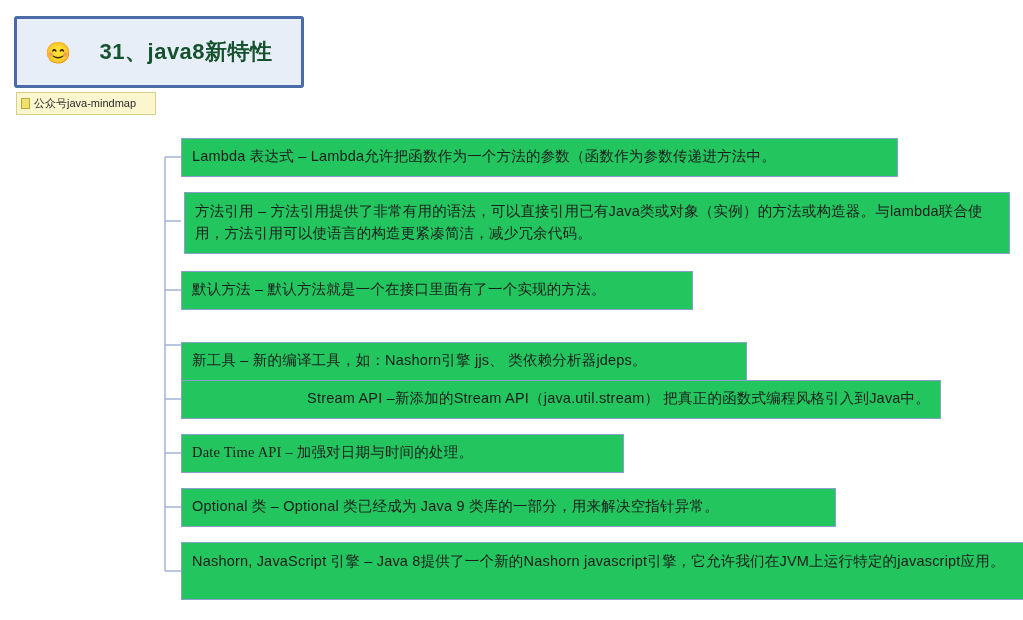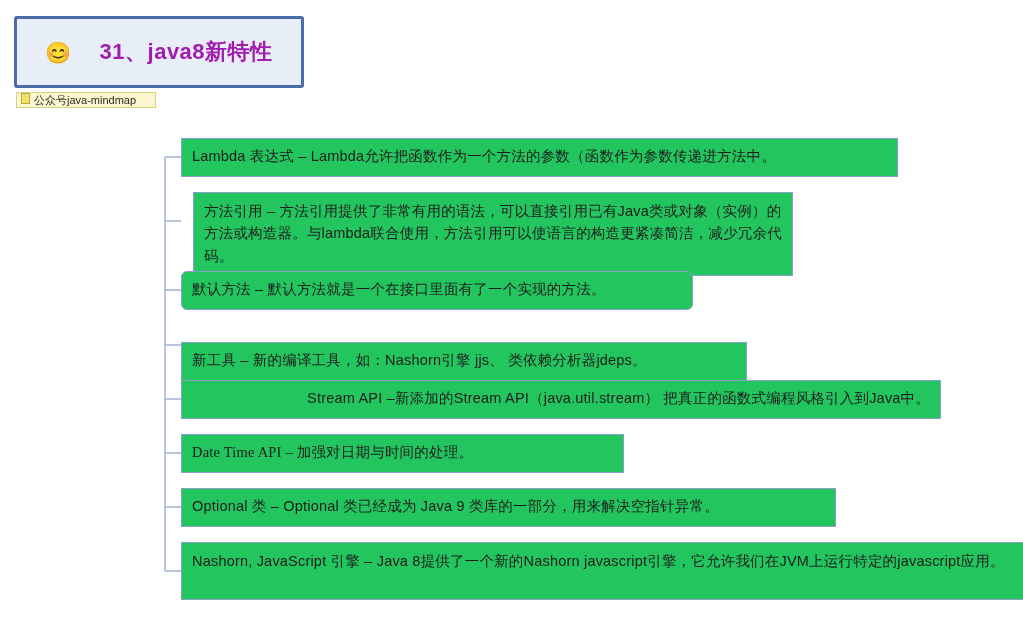--- a/index.html
+++ b/index.html
@@ -37,36 +37,37 @@
     gap: 4px;
   }
   .root-emoji {
     font-size: 21px;
     line-height: 1;
     color: #e8a33d;
   }
   .root-title {
     font-size: 22px;
     font-weight: bold;
-    color: #a21caf;
+    color: #14532d;
     letter-spacing: 0.5px;
     margin-left: 24px;
   }
 
   
   .note-tag {
     position: absolute;
     left: 16px;
     top: 92px;
     min-width: 140px;
-    height: 16px;
+    height: 23px;
     background: #fbf6cd;
     border: 1px solid #d9cf87;
     box-sizing: border-box;
     display: flex;
+    align-items: center;
     padding: 0 4px;
     gap: 4px;
   }
   .note-icon {
     width: 9px;
     height: 11px;
     background: #f2e06a;
     border: 1px solid #b9a93f;
     box-sizing: border-box;
     flex: 0 0 auto;
@@ -126,22 +127,22 @@
       <line x1="165" y1="290" x2="181" y2="290" stroke="#9aaed6" stroke-width="1.4"></line>
       <line x1="165" y1="345" x2="181" y2="345" stroke="#9aaed6" stroke-width="1.4"></line>
       <line x1="165" y1="399" x2="181" y2="399" stroke="#9aaed6" stroke-width="1.4"></line>
       <line x1="165" y1="453" x2="181" y2="453" stroke="#9aaed6" stroke-width="1.4"></line>
       <line x1="165" y1="507" x2="181" y2="507" stroke="#9aaed6" stroke-width="1.4"></line>
       <line x1="165" y1="571" x2="181" y2="571" stroke="#9aaed6" stroke-width="1.4"></line>
     </svg>
 
   <div id="branch-layer">
       <div class="branch" style="left: 181px; top: 138px; width: 717px; min-height: 38px;"><span>Lambda 表达式 – Lambda允许把函数作为一个方法的参数（函数作为参数传递进方法中。</span></div>
-      <div class="branch two-line" style="left: 193px; top: 192px; width: 600px; min-height: 58px;"><span>方法引用 – 方法引用提供了非常有用的语法，可以直接引用已有Java类或对象（实例）的方法或构造器。与lambda联合使用，方法引用可以使语言的构造更紧凑简洁，减少冗余代码。</span></div>
-      <div class="branch" style="left: 181px; top: 271px; width: 512px; min-height: 38px; border-radius: 6px;"><span>默认方法 – 默认方法就是一个在接口里面有了一个实现的方法。</span></div>
+      <div class="branch two-line" style="left: 184px; top: 192px; width: 826px; min-height: 58px;"><span>方法引用 – 方法引用提供了非常有用的语法，可以直接引用已有Java类或对象（实例）的方法或构造器。与lambda联合使用，方法引用可以使语言的构造更紧凑简洁，减少冗余代码。</span></div>
+      <div class="branch" style="left: 181px; top: 271px; width: 512px; min-height: 38px;"><span>默认方法 – 默认方法就是一个在接口里面有了一个实现的方法。</span></div>
       <div class="branch" style="left: 181px; top: 326px; width: 566px; min-height: 38px; margin-top: 16px;"><span>新工具 – 新的编译工具，如：Nashorn引擎 jjs、 类依赖分析器jdeps。</span></div>
       <div class="branch" style="left: 181px; top: 380px; width: 760px; min-height: 38px; text-align: right;"><span>Stream API –新添加的Stream API（java.util.stream） 把真正的函数式编程风格引入到Java中。</span></div>
       <div class="branch" style="left: 181px; top: 434px; width: 443px; min-height: 38px; font-family: Liberation Serif, serif;"><span>Date Time API – 加强对日期与时间的处理。</span></div>
       <div class="branch" style="left: 181px; top: 488px; width: 655px; min-height: 38px;"><span>Optional 类 – Optional 类已经成为 Java 9 类库的一部分，用来解决空指针异常。</span></div>
       <div class="branch two-line" style="left: 181px; top: 542px; width: 844px; min-height: 58px;"><span>Nashorn, JavaScript 引擎 – Java 8提供了一个新的Nashorn javascript引擎，它允许我们在JVM上运行特定的javascript应用。</span></div>
     </div>
 
 </div>
 
 </body></html>

